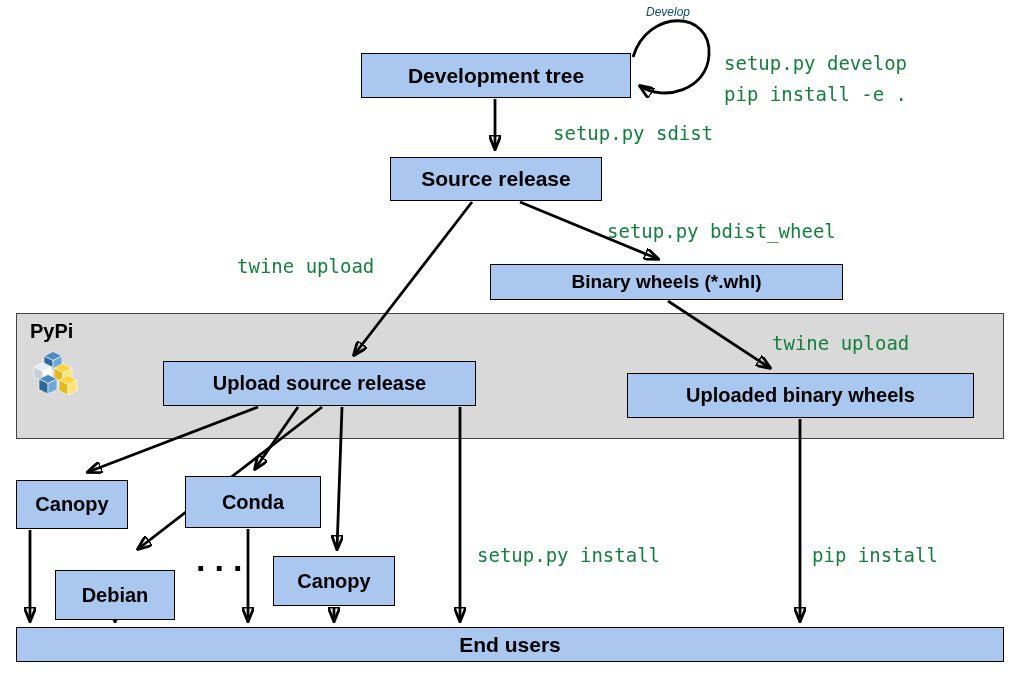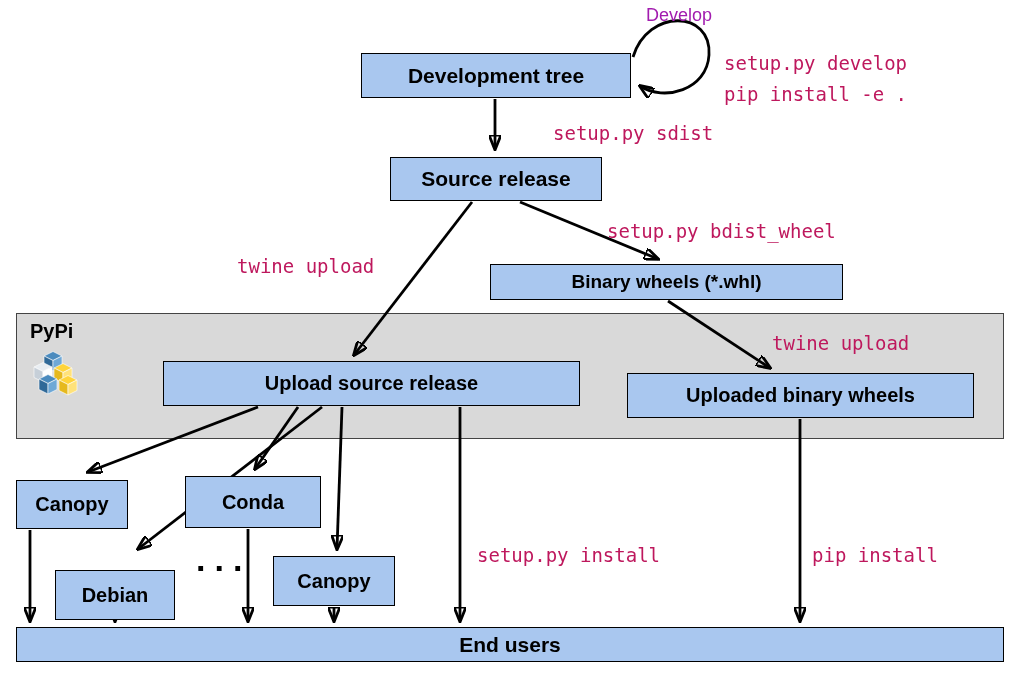--- a/index.html
+++ b/index.html
@@ -3,22 +3,22 @@
 <meta charset="utf-8">
 <style>
   html,body{margin:0;padding:0;background:#fff;}
   body{width:1009px;height:698px;position:relative;overflow:hidden;
        font-family:"Liberation Sans",sans-serif;}
   .node{position:absolute;background:#a9c7ef;border:1.6px solid #000;
         display:flex;align-items:center;justify-content:center;
         font-weight:bold;font-size:20px;color:#000;box-sizing:border-box;}
   .band{position:absolute;background:#d9d9d9;border:1px solid #444;box-sizing:border-box;}
   .code{position:absolute;font-family:"DejaVu Sans Mono","Liberation Mono",monospace;
-        font-size:19px;color:#be185d;white-space:nowrap;}
-  .sans-label{position:absolute;font-size:18px;color:#a21caf;white-space:nowrap;}
+        font-size:19px;color:#15803d;white-space:nowrap;}
+  .sans-label{position:absolute;font-size:12px;color:#0c4a6e;white-space:nowrap;font-style:italic;}
   .dots{position:absolute;font-weight:bold;font-size:34px;letter-spacing:9px;color:#000;}
   .pypi-title{position:absolute;font-weight:bold;font-size:20px;color:#000;}
   svg.arrows{position:absolute;left:0;top:0;pointer-events:none;}
   svg.arrows line, svg.arrows path{stroke:#000;stroke-width:2.8;fill:none;}
   .logo{position:absolute;}
 </style>
 </head>
 <body>
 
 <div class="band" style="left:16px;top:313px;width:988px;height:126px;"></div>
@@ -52,21 +52,21 @@
 </div>
 
 <div class="node" style="left:390px;top:157px;width:212px;height:44px;font-size:21px;">
   <span>Source release</span>
 </div>
 
 <div class="node" style="left:490px;top:264px;width:353px;height:36px;font-size:19px;">
   <span>Binary wheels (*.whl)</span>
 </div>
 
-<div class="node" style="left:163px;top:361px;width:417px;height:45px;">
+<div class="node" style="left:163px;top:361px;width:313px;height:45px;">
   <span>Upload source release</span>
 </div>
 
 <div class="node" style="left:627px;top:373px;width:347px;height:45px;">
   <span>Uploaded binary wheels</span>
 </div>
 
 <div class="node" style="left:16px;top:480px;width:112px;height:49px;">
   <span>Canopy</span>
 </div>

